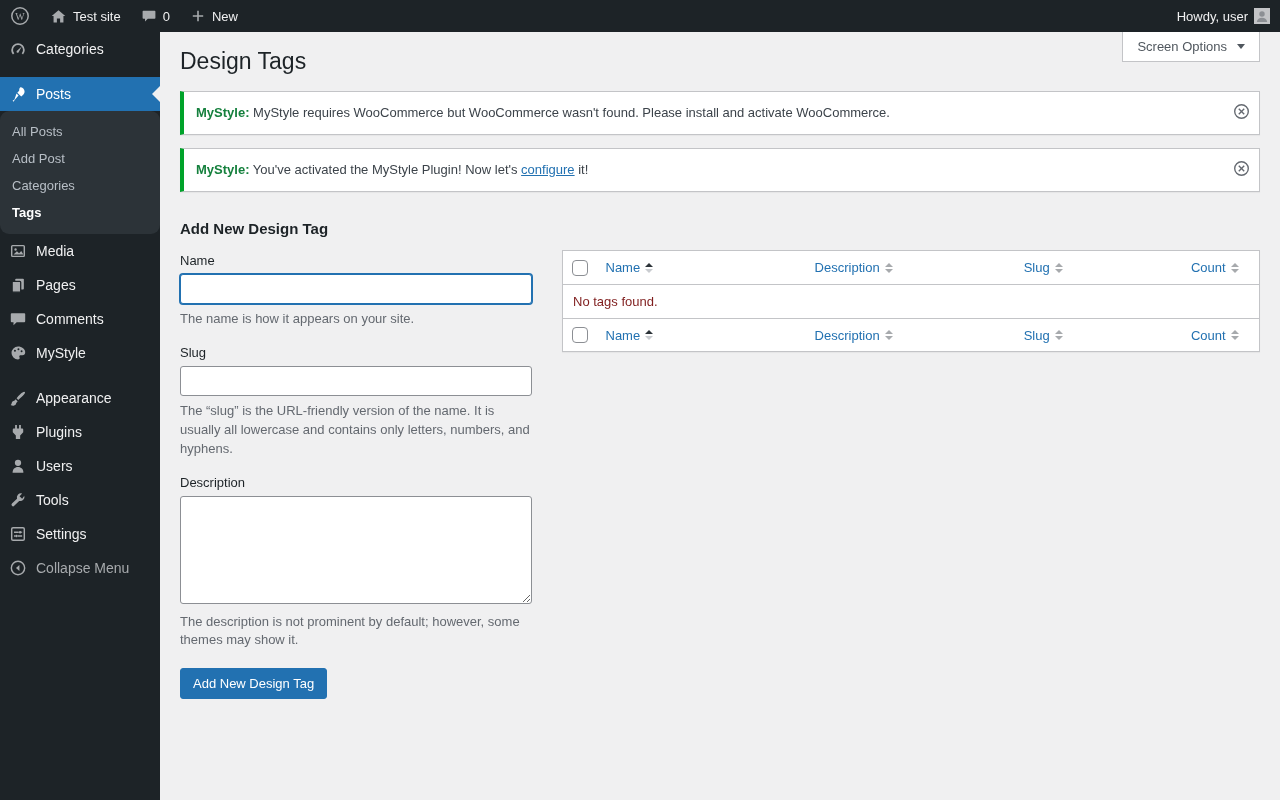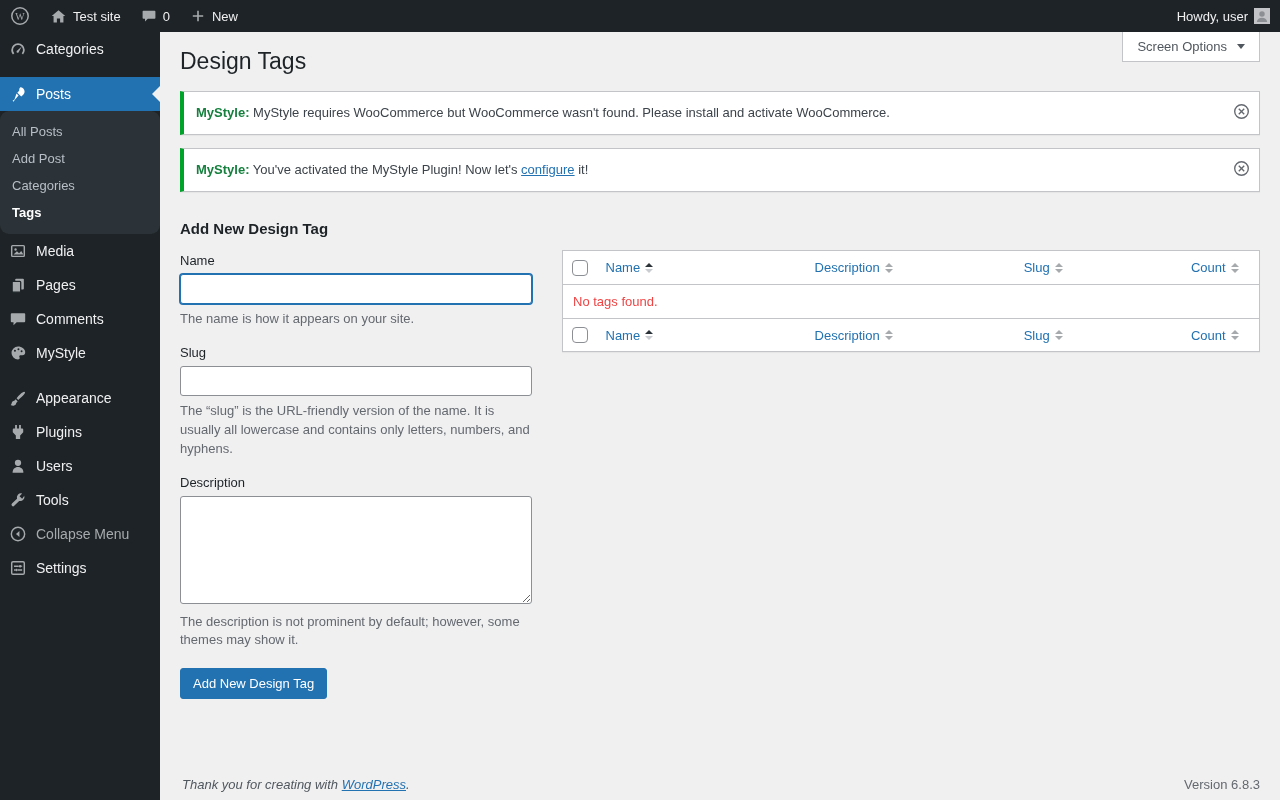--- a/index.html
+++ b/index.html
@@ -109,21 +109,21 @@
 
   
   table.wp-list-table {
     width:100%; border-collapse:collapse; background:#fff;
     border:1px solid #c3c4c7; box-shadow:0 1px 1px rgba(0,0,0,.04);
     table-layout:fixed;
   }
   .wp-list-table th, .wp-list-table td { text-align:left; font-weight:400; }
   .wp-list-table thead th { border-bottom:1px solid #c3c4c7; padding:8px 10px; }
   .wp-list-table tfoot th { border-top:1px solid #c3c4c7; padding:8px 10px; }
-  .wp-list-table tbody td { padding:9px 10px; color:#ef4444; }
+  .wp-list-table tbody td { padding:9px 10px; color:#7f1d1d; }
   .check-col { width:33px; padding:8px 0 8px 9px !important; }
   .col-name { width:30%; } .col-desc { width:30%; } .col-slug { width:24%; }
   th a.sortable {
     color:#2271b1; text-decoration:none; display:inline-flex; align-items:center; gap:5px;
   }
   .sorters { display:inline-flex; flex-direction:column; }
   .arr { display:block; width:0; height:0; border-left:4px solid transparent; border-right:4px solid transparent; }
   .arr.up { border-bottom:4px solid #a7aaad; margin-bottom:2px; }
   .arr.down { border-top:4px solid #a7aaad; }
   th.sorted .arr.up { border-bottom-color:#2c3338; }
@@ -296,40 +296,40 @@
 
   <div class="menu-item">
     <span class="menu-icon">
       <svg width="18" height="18" viewBox="0 0 20 20" fill="currentColor">
         <path d="M17 5.3a4.6 4.6 0 01-5.7 5.7L5.8 16.5a1.75 1.75 0 11-2.5-2.5L8.9 8.5A4.6 4.6 0 0114.6 2.8l-2.9 2.9 2.9 2.9z"></path>
       </svg>
     </span>
     <span class="menu-label">Tools</span>
   </div>
 
-  <div class="menu-item collapse">
-    <span class="menu-icon">
-      <svg width="18" height="18" viewBox="0 0 20 20">
-        <circle cx="10" cy="10" r="7.4" fill="none" stroke="currentColor" stroke-width="1.6"></circle>
-        <path d="M11.6 6.6L7.7 10l3.9 3.4z" fill="currentColor"></path>
-      </svg>
-    </span>
-    <span class="menu-label">Collapse Menu</span>
-  </div>
-
   <div class="menu-item">
     <span class="menu-icon">
       <svg width="18" height="18" viewBox="0 0 20 20">
         <rect x="3" y="3" width="14" height="14" rx="1.5" fill="none" stroke="currentColor" stroke-width="1.6"></rect>
         <path d="M5.6 8h5.2M13.8 8h.8M5.6 12.2h1.2M10 12.2h4.6" stroke="currentColor" stroke-width="1.6" fill="none"></path>
         <circle cx="12.4" cy="8" r="1.4" fill="currentColor"></circle>
         <circle cx="8.3" cy="12.2" r="1.4" fill="currentColor"></circle>
       </svg>
     </span>
     <span class="menu-label">Settings</span>
+  </div>
+
+  <div class="menu-item collapse">
+    <span class="menu-icon">
+      <svg width="18" height="18" viewBox="0 0 20 20">
+        <circle cx="10" cy="10" r="7.4" fill="none" stroke="currentColor" stroke-width="1.6"></circle>
+        <path d="M11.6 6.6L7.7 10l3.9 3.4z" fill="currentColor"></path>
+      </svg>
+    </span>
+    <span class="menu-label">Collapse Menu</span>
   </div>
 </div>
 
 <div id="content">
 
   <div id="screen-options">
     <span>Screen Options</span>
     <span class="tri-down"></span>
   </div>
 
@@ -475,20 +475,13 @@
                     <span class="arr down"></span>
                   </span>
               </a>
             </th>
           </tr>
         </tfoot>
       </table>
     </div>
   </div>
 
-  <div id="footer">
-    <span class="thanks">
-      <span>Thank you for creating with</span>
-      <a href="#">WordPress</a><span>.</span>
-    </span>
-    <span class="version">Version 6.8.3</span>
-  </div>
 </div>
 
 </body></html>

